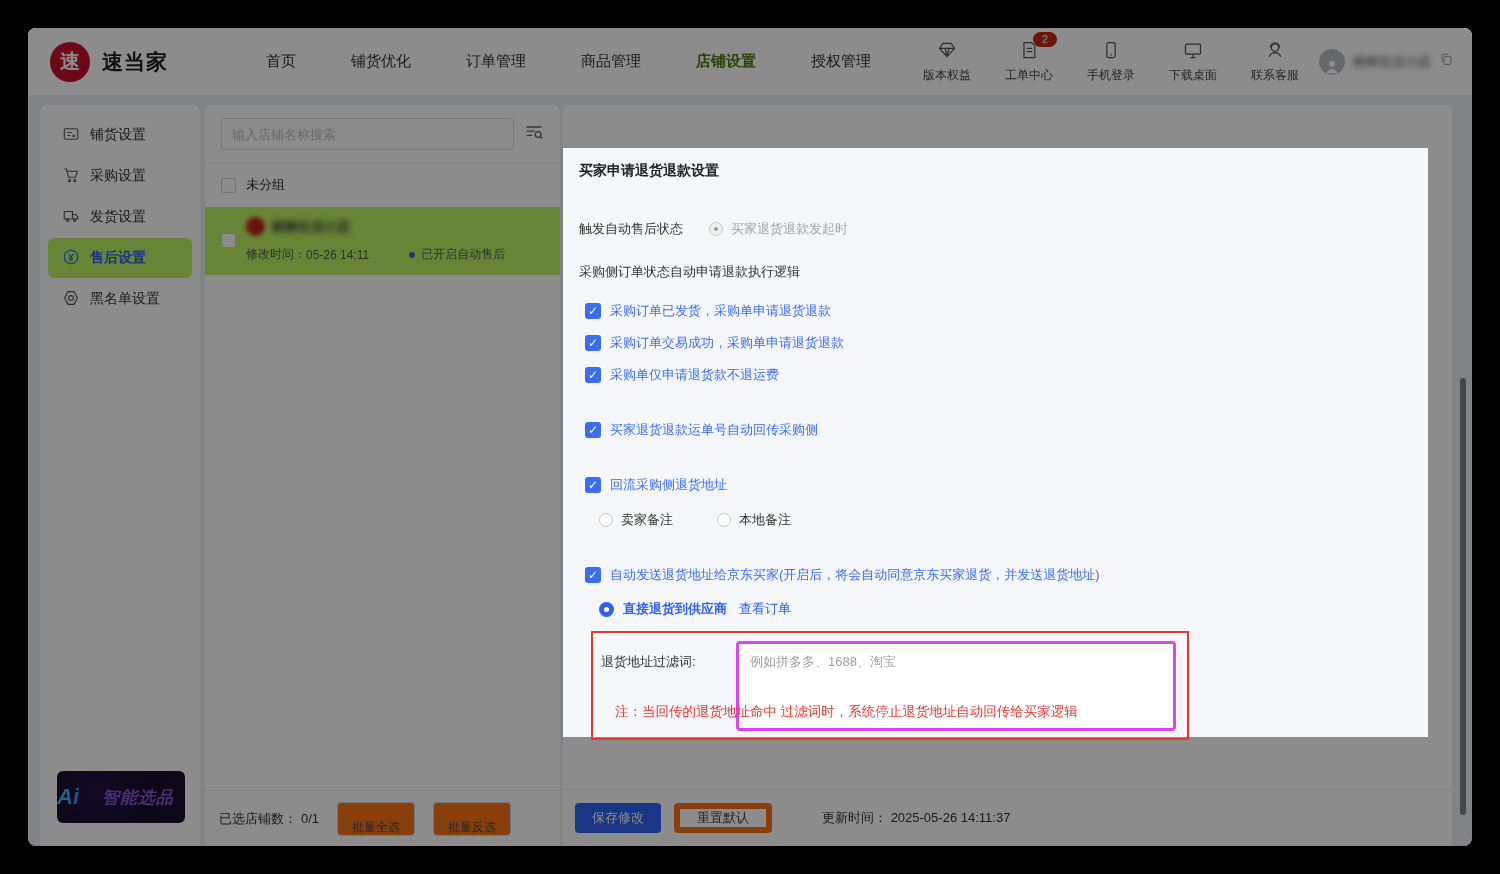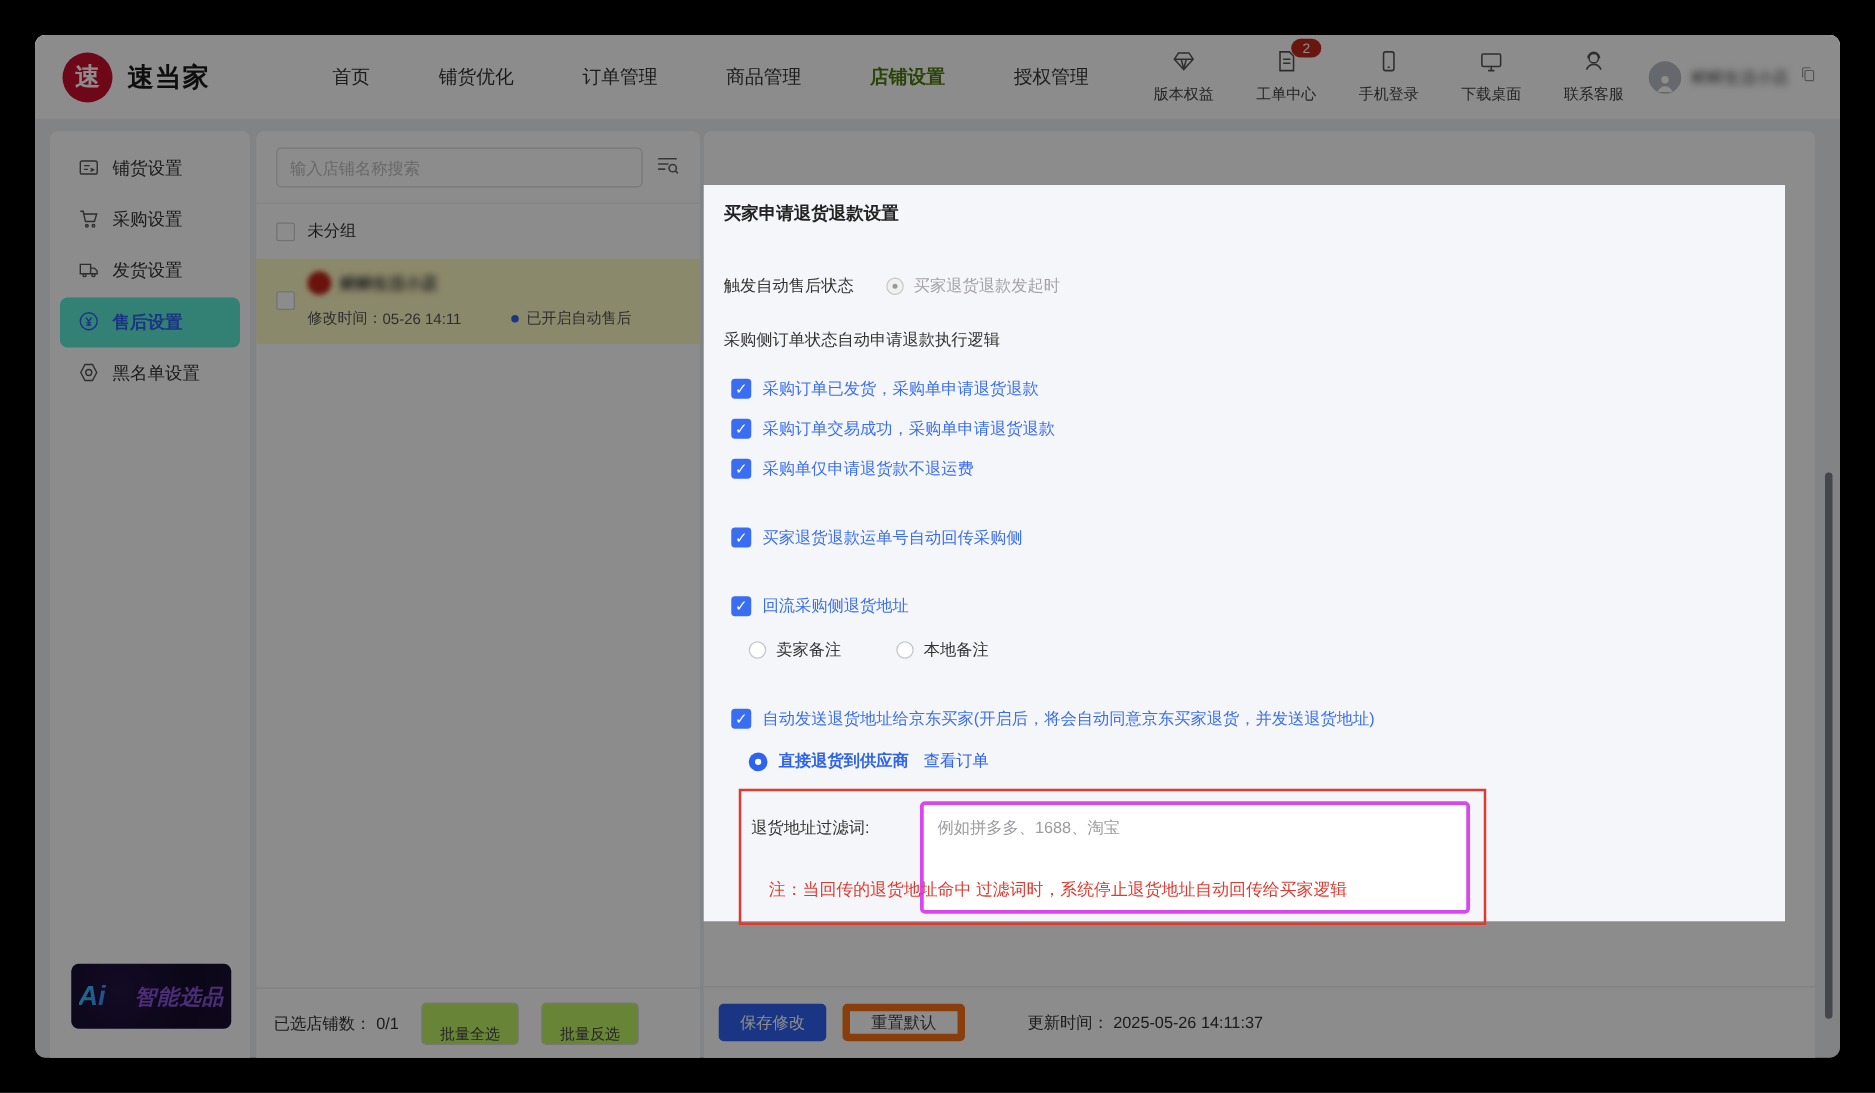--- a/index.html
+++ b/index.html
@@ -25,47 +25,47 @@
   .copy-ic svg { width:15px; height:15px; stroke:#999; fill:none; stroke-width:1.5; }
 
   
   .content { position:absolute; left:0; top:67px; right:0; bottom:0; }
   .card { position:absolute; background:#fff; }
 
   
   .sidebar { left:12px; top:10px; width:160px; bottom:0; border-radius:6px 6px 0 0; padding-top:10px; }
   .side-item { height:40px; display:flex; align-items:center; gap:10px; padding-left:14px; margin:0 8px 1px; font-size:14px; color:#333; cursor:pointer; border-radius:6px; }
   .side-item svg { width:18px; height:18px; stroke:#555; fill:none; stroke-width:1.5; flex:none; }
-  .side-item.active { background:#5eead4; color:#2e62f0; font-weight:bold; }
+  .side-item.active { background:#bef264; color:#2e62f0; font-weight:bold; }
   .side-item.active svg { stroke:#2e62f0; }
-  .ai-banner { position:absolute; left:17px; bottom:23px; width:128px; height:52px; border-radius:6px; background:radial-gradient(circle at 30% 40%, #241443 0%, #150d2b 60%, #1a0f33 100%); display:flex; align-items:center; justify-content:center; gap:23px; font-style:italic; font-weight:800; cursor:pointer; }
+  .ai-banner { position:absolute; left:17px; bottom:23px; width:128px; height:52px; border-radius:6px; background:radial-gradient(circle at 30% 40%, #241443 0%, #150d2b 60%, #1a0f33 100%); display:flex; align-items:center; gap:23px; font-style:italic; font-weight:800; cursor:pointer; }
   .ai-prefix { font-size:22px; background:linear-gradient(120deg,#3fd6ff,#3f7bff); -webkit-background-clip:text; background-clip:text; color:transparent; }
   .ai-text { font-size:17px; color:#8a55d8; letter-spacing:1px; }
 
   
   .store-panel { left:177px; top:10px; width:355px; bottom:0; border-radius:6px 6px 0 0; }
   .search-row { display:flex; align-items:center; padding:13px 16px 12px; border-bottom:1px solid #f0f0f0; }
   .search-input { flex:1; height:32px; border:1px solid #d9d9d9; border-radius:4px; padding:0 10px; font-size:13px; color:#333; outline:none; background:#fff; font-family:inherit; }
   .search-input::placeholder { color:#bfbfbf; }
   .filter-ic { margin-left:10px; cursor:pointer; }
   .filter-ic svg { width:20px; height:20px; stroke:#666; fill:none; stroke-width:1.6; }
   .group-row { display:flex; align-items:center; gap:10px; height:44px; padding:0 16px; font-size:13px; color:#333; }
   .checkbox-empty { width:15px; height:15px; border:1px solid #cfcfcf; border-radius:2px; background:#fff; flex:none; cursor:pointer; }
-  .store-row { background:#fef9c3; padding:10px 16px 12px; display:flex; gap:10px; cursor:pointer; }
+  .store-row { background:#bef264; padding:10px 16px 12px; display:flex; gap:10px; cursor:pointer; }
   .store-row .checkbox-empty { margin-top:16px; }
   .store-info { flex:1; }
   .store-line1 { display:flex; align-items:center; gap:7px; }
   .store-logo { width:19px; height:19px; border-radius:50%; background:#c0231d; filter:blur(2px); }
   .store-name { font-size:13px; color:#333; font-weight:bold; filter:blur(3px); user-select:none; }
   .store-line2 { display:flex; align-items:center; margin-top:10px; font-size:12px; color:#555; }
   .status-dot { width:6px; height:6px; border-radius:50%; background:#2e62f0; margin:0 6px 0 40px; }
   .store-footer { position:absolute; left:0; right:0; bottom:0; height:56px; border-top:1px solid #ececec; display:flex; align-items:center; padding:0 14px; font-size:13px; color:#333; }
   .store-footer .btn-outline { margin-left:18px; }
   .count-value { margin-left:4px; }
-  .btn-outline { height:27px; padding:16px 14px; background:#bef264; border:1px solid #d9d9d9; border-radius:4px; font-size:12px; color:#444; cursor:pointer; font-family:inherit; white-space:nowrap; }
+  .btn-outline { height:27px; padding:16px 14px; background:#f97316; border:1px solid #d9d9d9; border-radius:4px; font-size:12px; color:#444; cursor:pointer; font-family:inherit; white-space:nowrap; }
 
   
   .main-panel { left:535px; top:10px; right:20px; bottom:0; border-radius:6px 6px 0 0; }
   .main-footer { position:absolute; left:0; right:0; bottom:0; height:57px; border-top:1px solid #ececec; display:flex; align-items:center; padding:0 12px; }
   .btn-primary { height:30px; padding:0 17px; background:#2e62f0; color:#fff; border:none; border-radius:4px; font-size:13px; cursor:pointer; font-family:inherit; }
   .btn-reset { height:30px; padding:0 17px; margin-left:13px; background:#fff; border:6px solid #f97316; border-radius:4px; font-size:13px; color:#444; cursor:pointer; font-family:inherit; }
   .update-time { margin-left:50px; font-size:13px; color:#333; }
 
   
   .scroll-thumb { position:absolute; right:6px; top:283px; width:6px; height:437px; background:#43474b; border-radius:3px; z-index:15; cursor:grab; }

